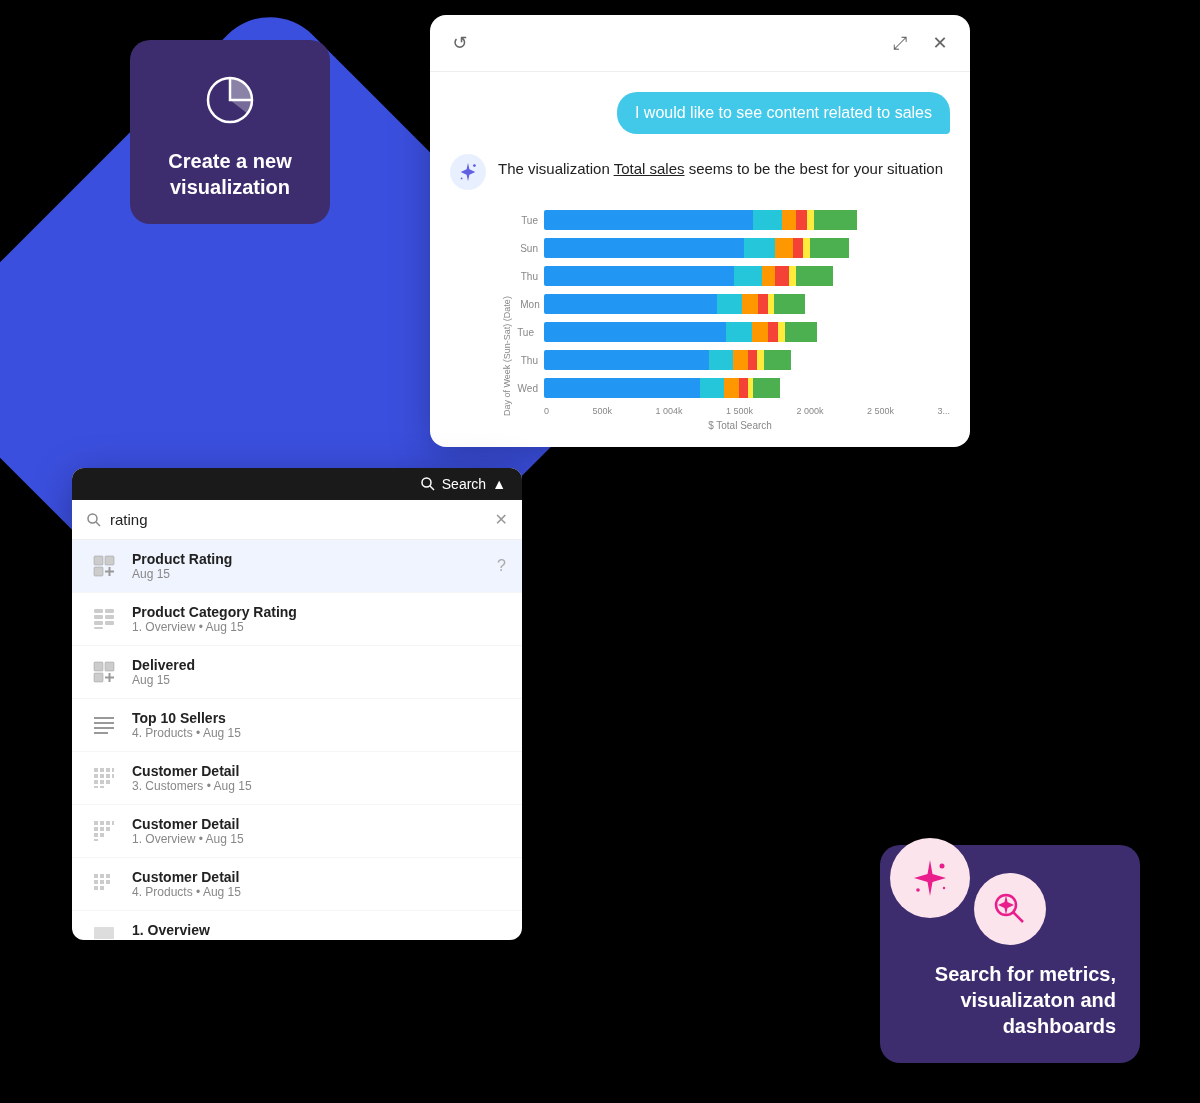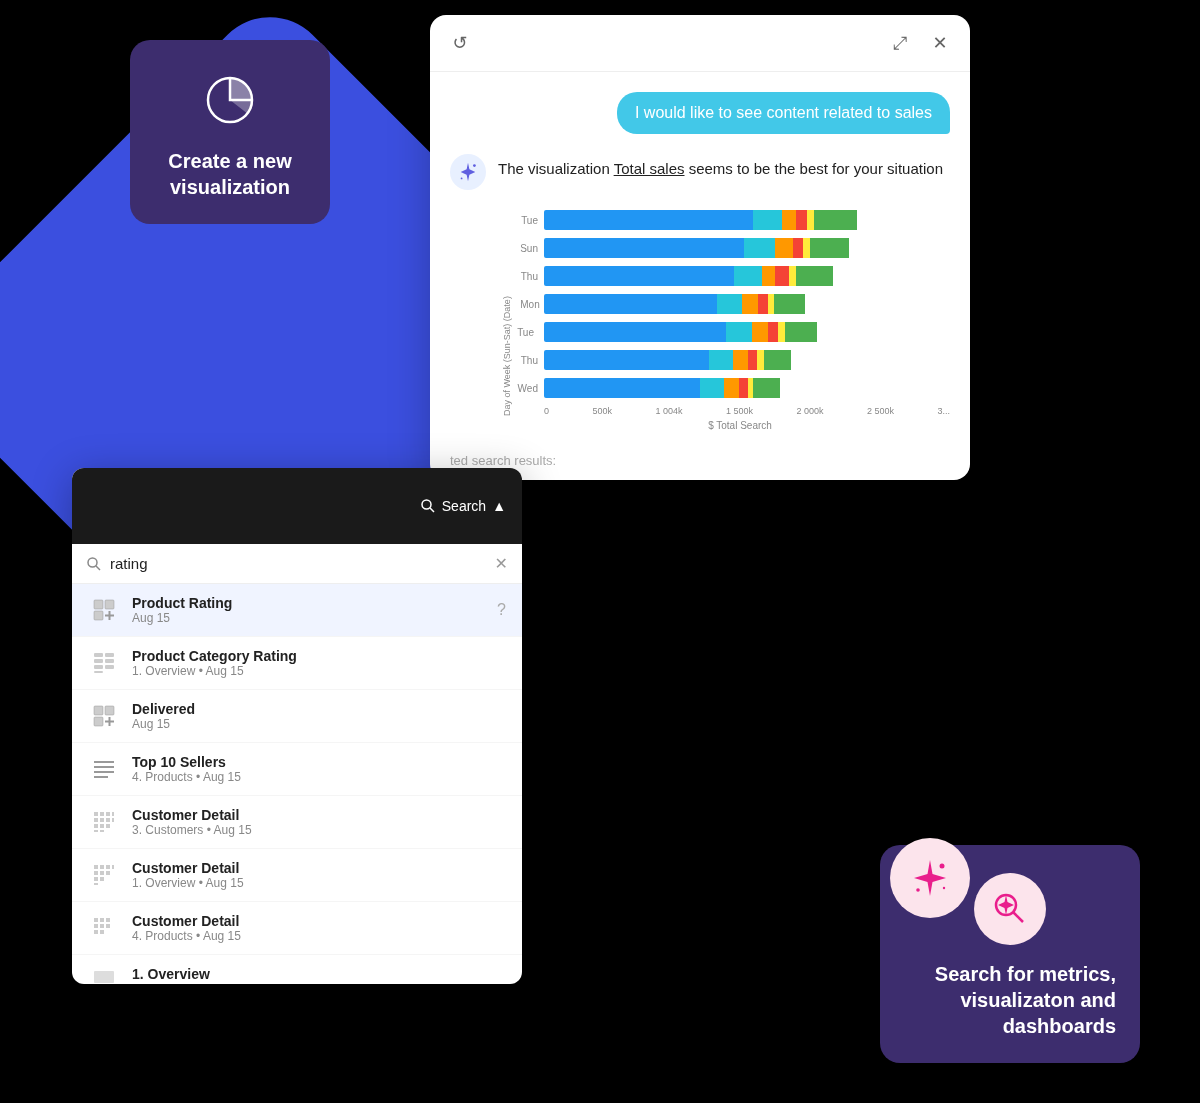--- a/index.html
+++ b/index.html
@@ -151,21 +151,21 @@
       left: 72px;
       width: 450px;
       background: white;
       border-radius: 12px;
       box-shadow: 0 8px 40px rgba(0,0,0,0.3);
       z-index: 20;
       overflow: hidden;
     }
     .search-panel-header {
       background: #1a1a1a;
-      padding: 30px 16px;
+      padding: 8px 16px;
       display: flex;
       align-items: flex-start;
       justify-content: flex-end;
     }
     .search-btn {
       background: none;
       border: none;
       color: white;
       font-size: 14px;
       display: flex;
@@ -420,21 +420,20 @@
             <span>1 500k</span>
             <span>2 000k</span>
             <span>2 500k</span>
             <span>3...</span>
           </div>
         </div>
       </div>
       <div style="text-align:center;font-size:10px;color:#888;margin-top:4px;padding-left:32px;">$ Total Search</div>
     </div>
   </div>
-  <div class="search-results-text">ted search results:</div>
 </div>
 
 <div class="search-panel">
   <div class="search-panel-header">
     <button class="search-btn">
       <svg width="16" height="16" viewBox="0 0 16 16" fill="white">
         <circle cx="6.5" cy="6.5" r="4.5" stroke="white" stroke-width="1.5" fill="none"></circle>
         <line x1="10" y1="10" x2="14" y2="14" stroke="white" stroke-width="1.5"></line>
       </svg>
       <span>Search</span>

